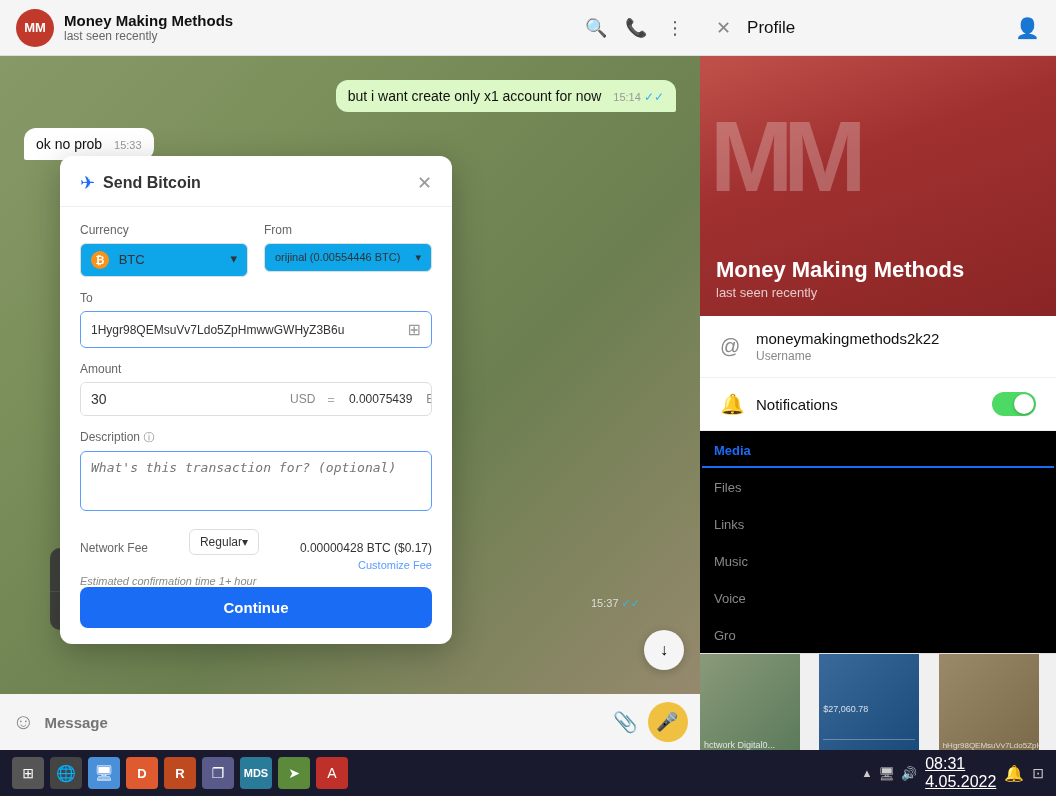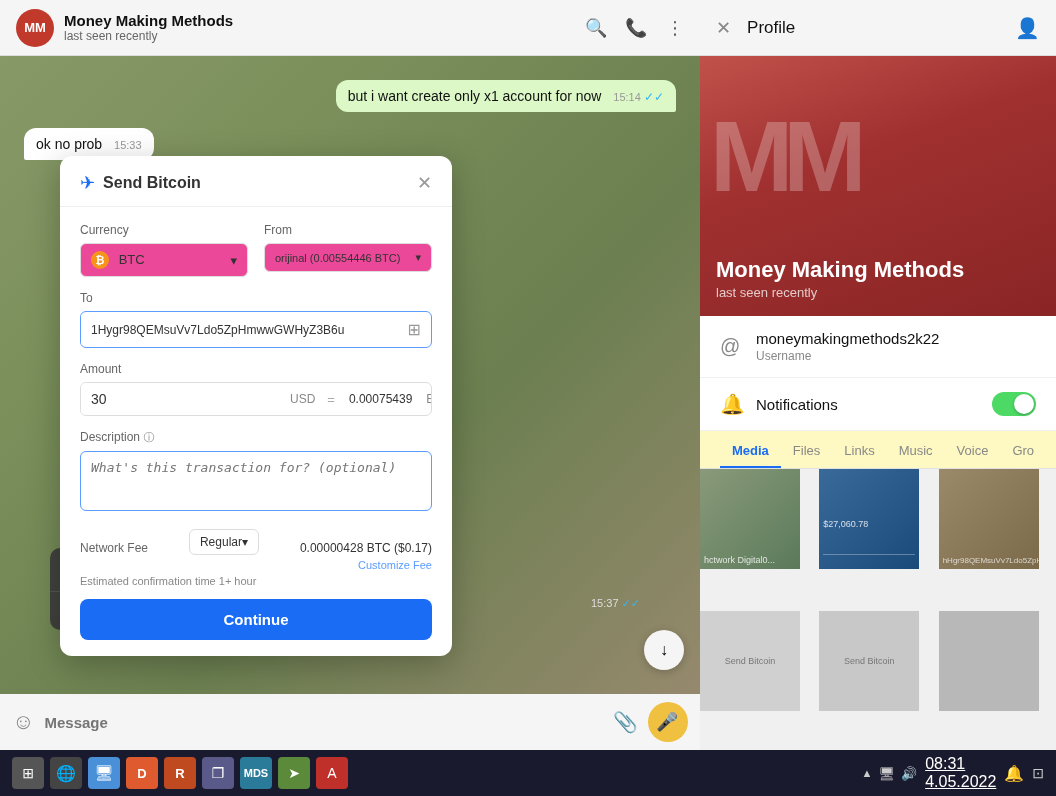--- a/index.html
+++ b/index.html
@@ -109,23 +109,22 @@
     .form-label { font-size: 12px; color: #666; margin-bottom: 6px; }
 
     .form-select {
       width: 100%;
       border: 1px solid #ddd;
       border-radius: 6px;
       padding: 7px 10px;
       font-size: 13px;
       color: #333;
       display: flex;
-      align-items: center;
       justify-content: space-between;
-      background: #ec4899;
+      background: #0ea5e9;
       cursor: pointer;
     }
 
     .btc-icon {
       width: 18px; height: 18px;
       border-radius: 50%;
       background: #f7931a;
       display: inline-flex;
       align-items: center;
       justify-content: center;
@@ -212,21 +211,21 @@
       border-radius: 6px;
       padding: 5px 10px;
       font-size: 12px;
       color: #333;
       display: flex;
       align-items: center;
       cursor: pointer;
     }
     .network-fee-value { font-size: 12px; color: #333; text-align: right; }
     .customize-fee { font-size: 11px; color: #5b9cff; text-align: right; cursor: pointer; display: block; }
-    .estimated-time { font-size: 11px; color: #888; margin-bottom: 12px; }
+    .estimated-time { font-size: 11px; color: #888; margin-bottom: 0; font-style: italic; }
 
     .continue-btn {
       width: 100%;
       background: #1a6cf5;
       color: white;
       border: none;
       border-radius: 8px;
       padding: 12px;
       font-size: 15px;
       font-weight: 600;
@@ -387,23 +386,24 @@
       right: 2px; top: 2px;
       width: 20px; height: 20px;
       background: #fff;
       border-radius: 50%;
       box-shadow: 0 1px 3px rgba(0,0,0,0.3);
     }
 
     
     .media-tabs {
       display: flex;
-      background: #fef9c3;
+      background: #000000;
       border-bottom: 1px solid #e0e0e0;
-      padding: 0 20px;
+      padding: 0 2px;
+      flex-direction: column;
     }
     .media-tab {
       padding: 12px 12px 10px;
       font-size: 13px;
       color: #888;
       cursor: pointer;
       position: relative;
     }
     .media-tab.active {
       color: #1a6cf5;

